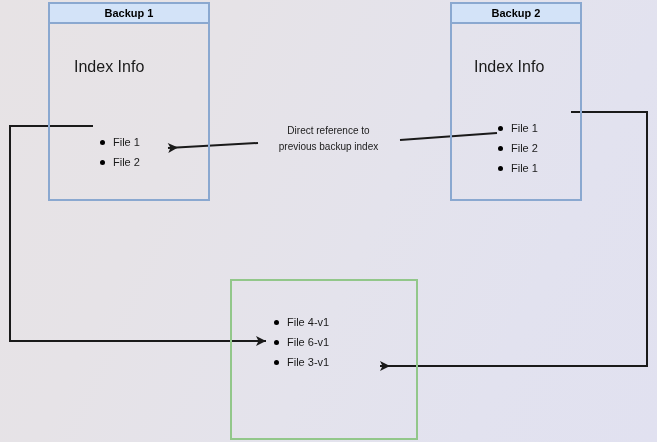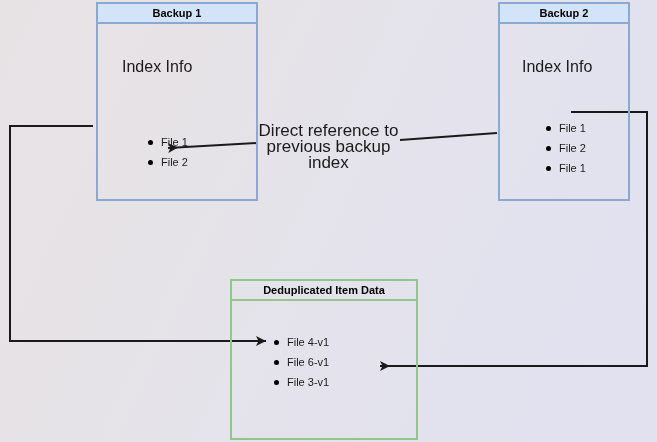--- a/index.html
+++ b/index.html
@@ -48,21 +48,20 @@
   .node .body {
     box-sizing: border-box;
     flex: 1 1 auto;
     position: relative;
   }
 
   
   .box-blue {
     border: 2px solid #8aa8d0;
     background: transparent;
-    margin-left: 48px;
   }
   .box-blue .hdr {
     height: 20px;
     background: #d3e3f8;
     border-bottom: 2px solid #8aa8d0;
   }
   .box-blue .body {
     background: transparent;
   }
 
@@ -104,21 +103,21 @@
     left: 2px;
     top: 8px;
     width: 5px;
     height: 5px;
     border-radius: 50%;
     background: #000000;
   }
 
   .edge-label {
     position: absolute;
-    font-size: 17px;
+    font-size: 10px;
     line-height: 16px;
     color: #1a1a1a;
     text-align: center;
     white-space: pre-line;
   }
 </style>
 </head>
 <body>
 
 <div id="canvas">
@@ -158,21 +157,20 @@
       <div class="index-label" style="left:22px; top:34px;">Index Info</div>
       <ul class="file-list" style="left:44px; top:94px;">
         <li>File 1</li>
         <li>File 2</li>
         <li>File 1</li>
       </ul>
     </div>
   </div>
 
   <div class="node box-green" style="left:230px; top:279px; width:188px; height:161px;">
-    <div class="hdr">Deduplicated Item Data</div>
     <div class="body">
       <ul class="file-list" style="left:40px; top:31px;">
         <li>File 4-v1</li>
         <li>File 6-v1</li>
         <li>File 3-v1</li>
       </ul>
     </div>
   </div>
 
   <div class="edge-label" style="left:247px; top:123px; width:163px;">Direct reference to

